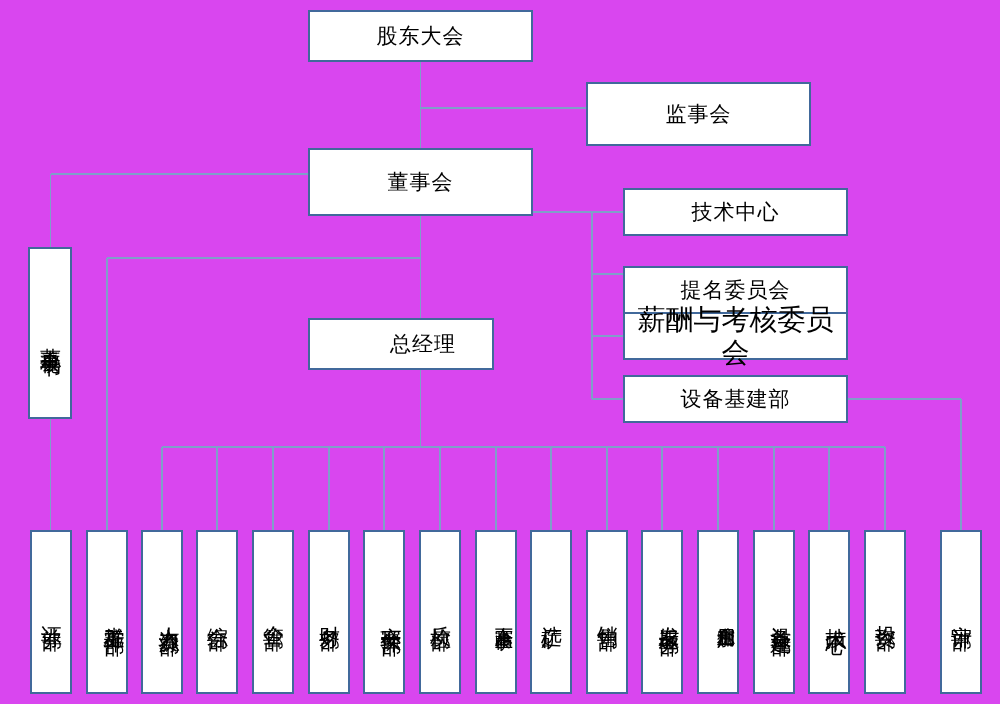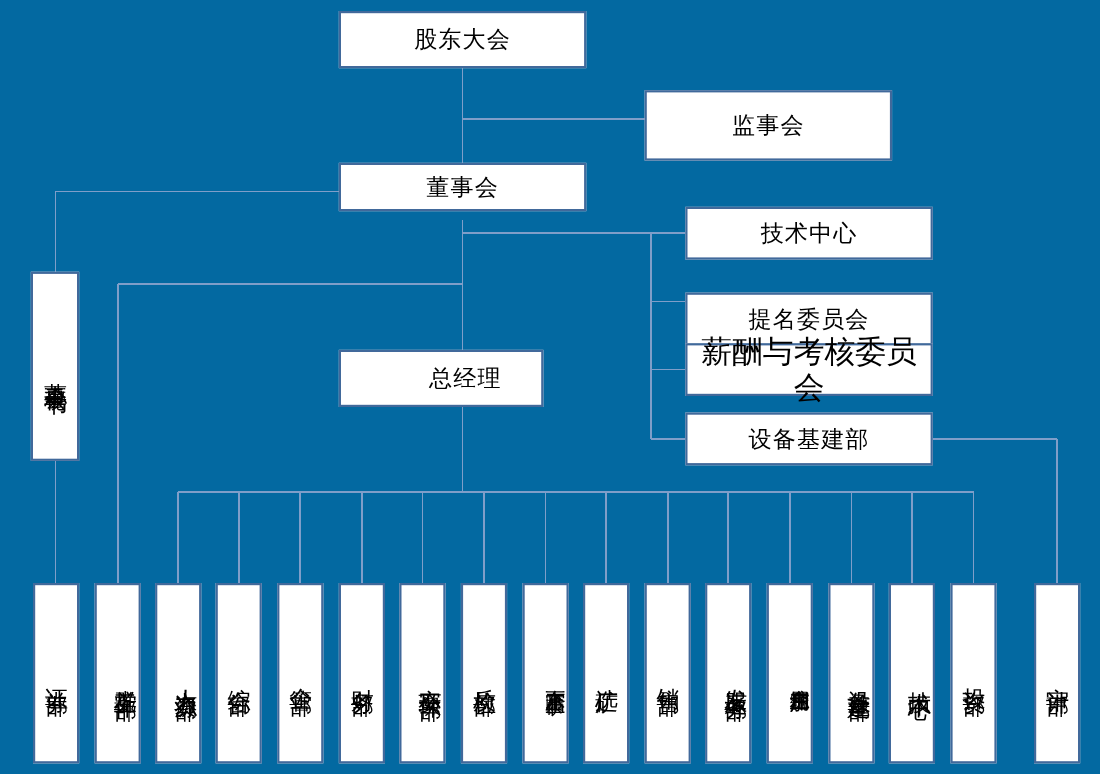--- a/index.html
+++ b/index.html
@@ -5,21 +5,21 @@
 <style>
   html, body {
     margin: 0;
     padding: 0;
     background: #ffffff;
   }
   #canvas {
     position: relative;
     width: 1000px;
     height: 704px;
-    background: #0369a1;
+    background: #d946ef;
     overflow: hidden;
     font-family: "DejaVu Sans", "Liberation Sans", sans-serif;
   }
   #connectors {
     position: absolute;
     left: 0;
     top: 0;
     width: 1000px;
     height: 704px;
     pointer-events: none;
@@ -107,21 +107,21 @@
       <line x1="774" y1="447" x2="774" y2="530"></line>
       <line x1="829" y1="447" x2="829" y2="530"></line>
       <line x1="885" y1="447" x2="885" y2="530"></line>
     </g>
   </svg>
 
   <div class="node horiz" style="left: 308px; top: 10px; width: 225px; height: 52px; border-color: rgb(65, 105, 155); color: rgb(0, 0, 0);">股东大会</div>
 
   <div class="node horiz" style="left: 586px; top: 82px; width: 225px; height: 64px; border-color: rgb(65, 105, 155); color: rgb(0, 0, 0);">监事会</div>
 
-  <div class="node horiz" style="left: 308px; top: 148px; width: 225px; height: 44px; border-color: rgb(65, 105, 155); color: rgb(0, 0, 0);">董事会</div>
+  <div class="node horiz" style="left: 308px; top: 148px; width: 225px; height: 68px; border-color: rgb(65, 105, 155); color: rgb(0, 0, 0);">董事会</div>
 
   <div class="node horiz" style="left: 308px; top: 318px; width: 186px; height: 52px; border-color: rgb(65, 105, 155); color: rgb(0, 0, 0); padding-left: 44px;">总经理</div>
 
   <div class="node vert centered" style="left: 28px; top: 247px; width: 44px; height: 172px; border-color: rgb(65, 105, 155); color: rgb(0, 0, 0);">董事会秘书</div>
 
   <div id="committee-layer">
       <div class="node horiz" style="left: 623px; top: 188px; width: 225px; height: 48px; border-color: rgb(65, 105, 155); color: rgb(0, 0, 0);">技术中心</div>
       <div class="node horiz" style="left: 623px; top: 266px; width: 225px; height: 48px; border-color: rgb(65, 105, 155); color: rgb(0, 0, 0);">提名委员会</div>
       <div class="node horiz" style="left: 623px; top: 312px; width: 225px; height: 48px; font-size: 28px; letter-spacing: 0px; border-color: rgb(65, 105, 155); color: rgb(0, 0, 0);">薪酬与考核委员会</div>
       <div class="node horiz" style="left: 623px; top: 375px; width: 225px; height: 48px; border-color: rgb(65, 105, 155); color: rgb(0, 0, 0);">设备基建部</div>

